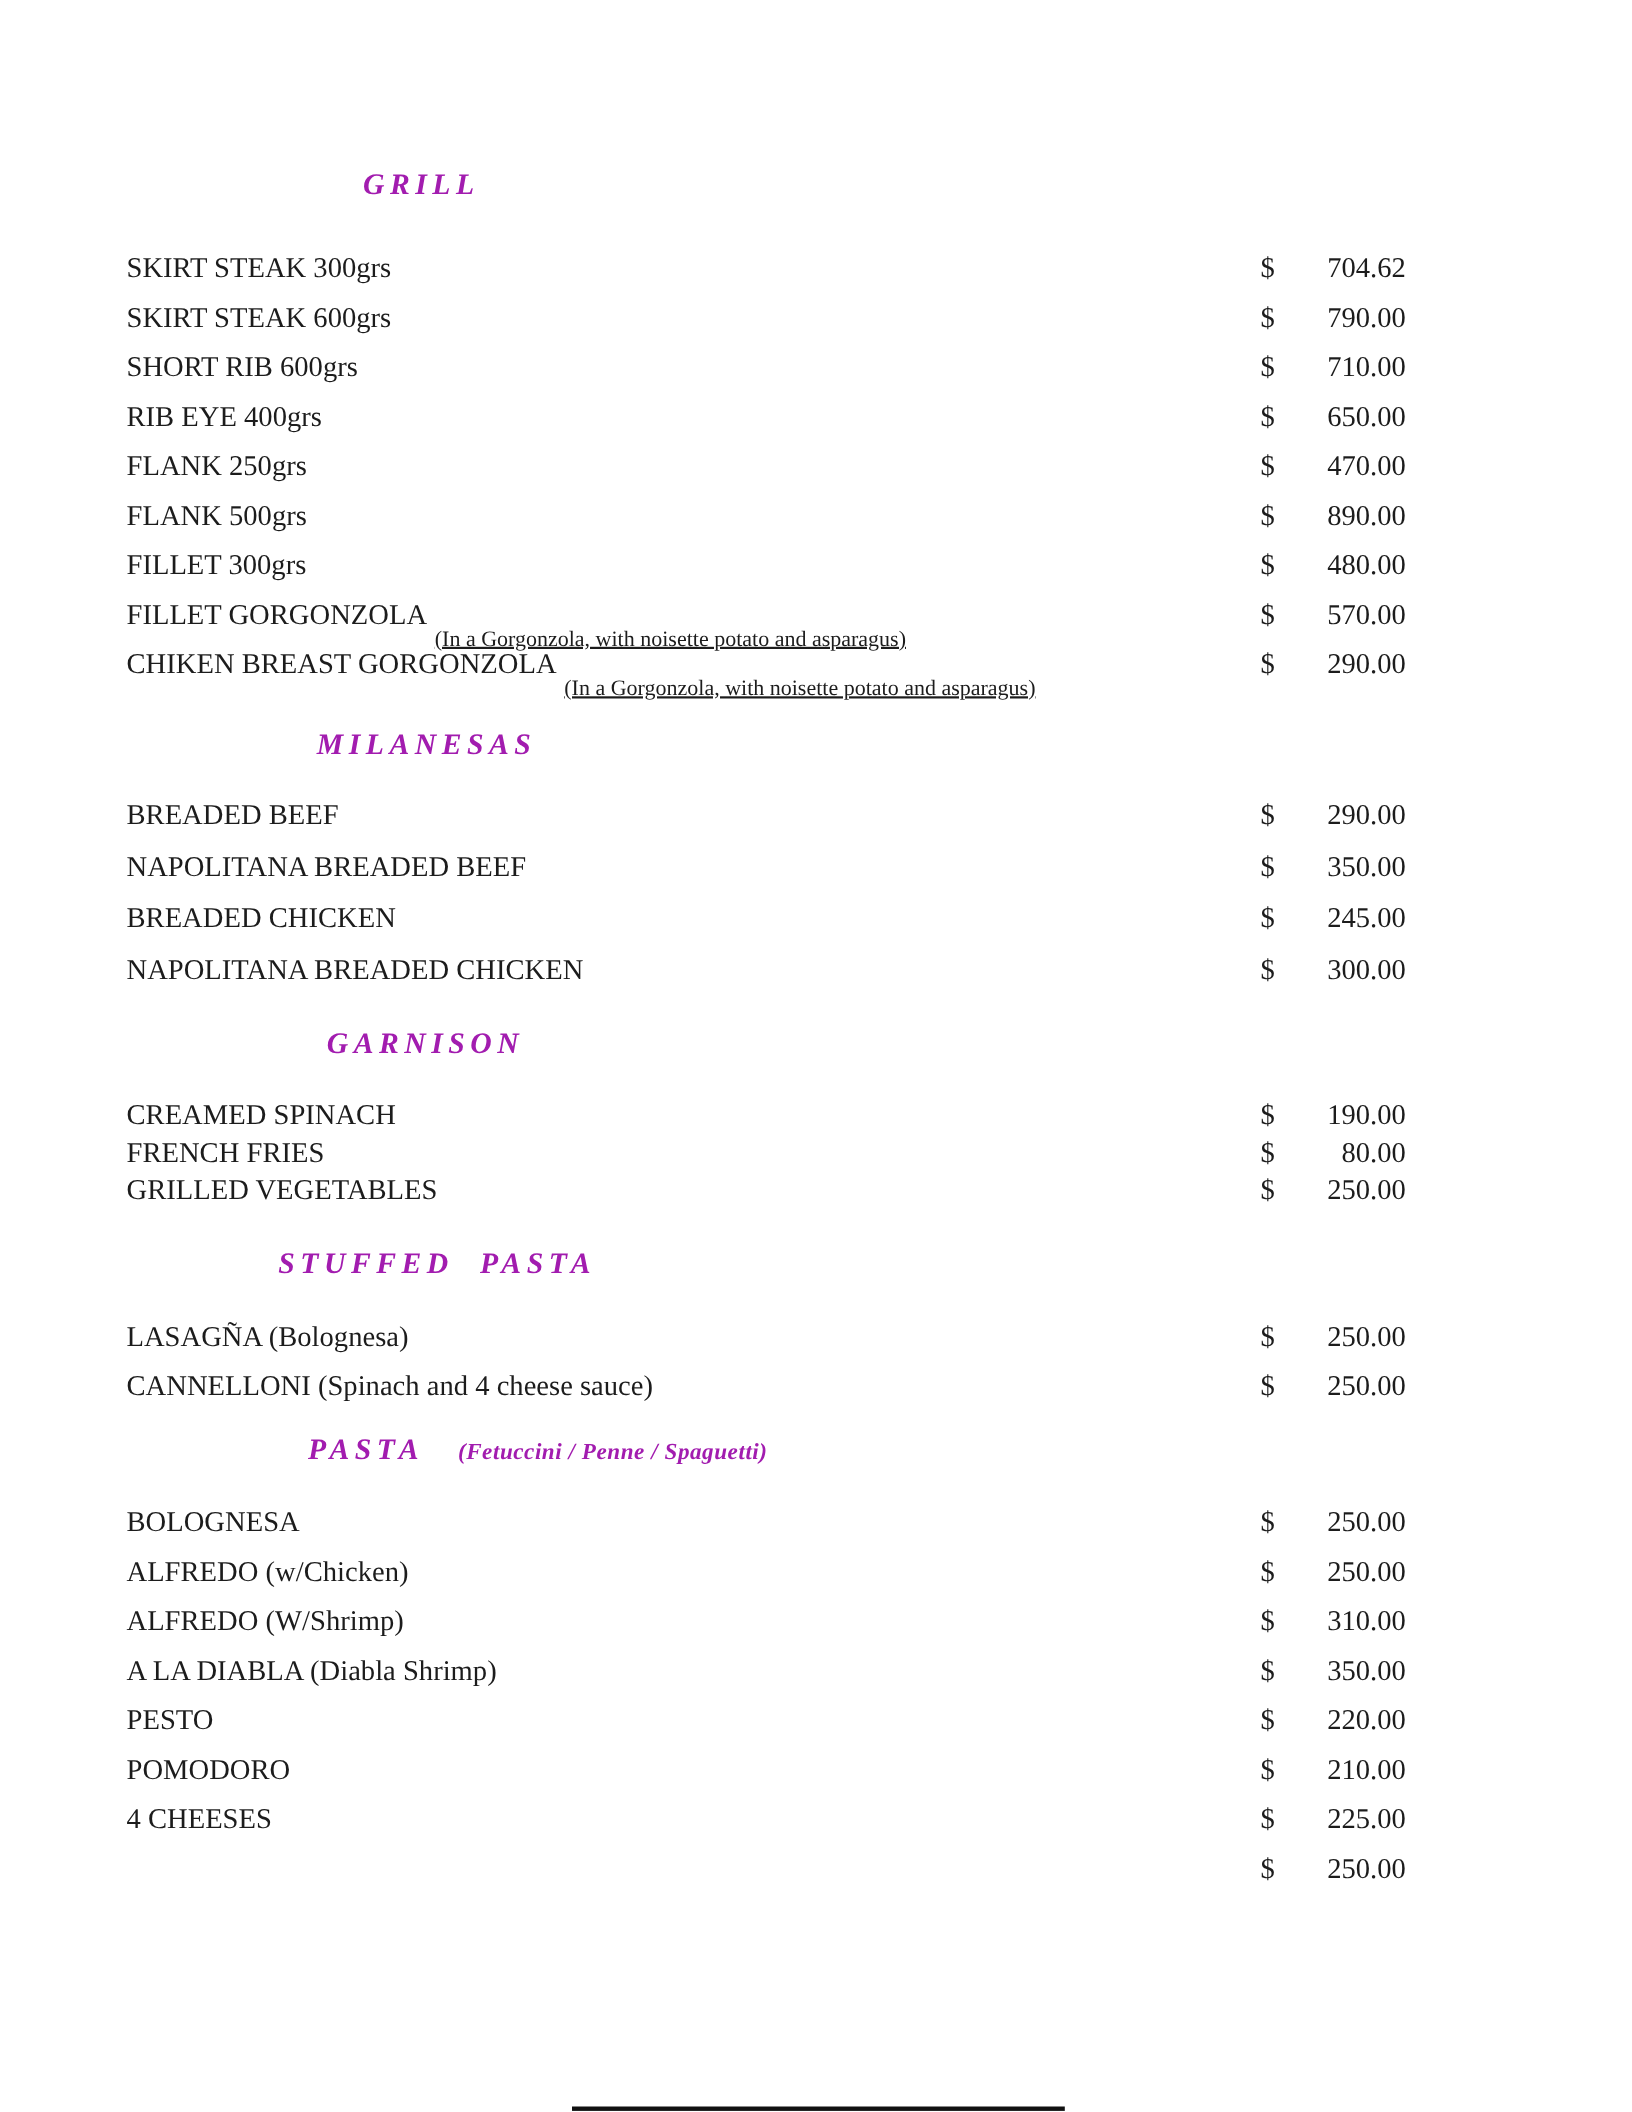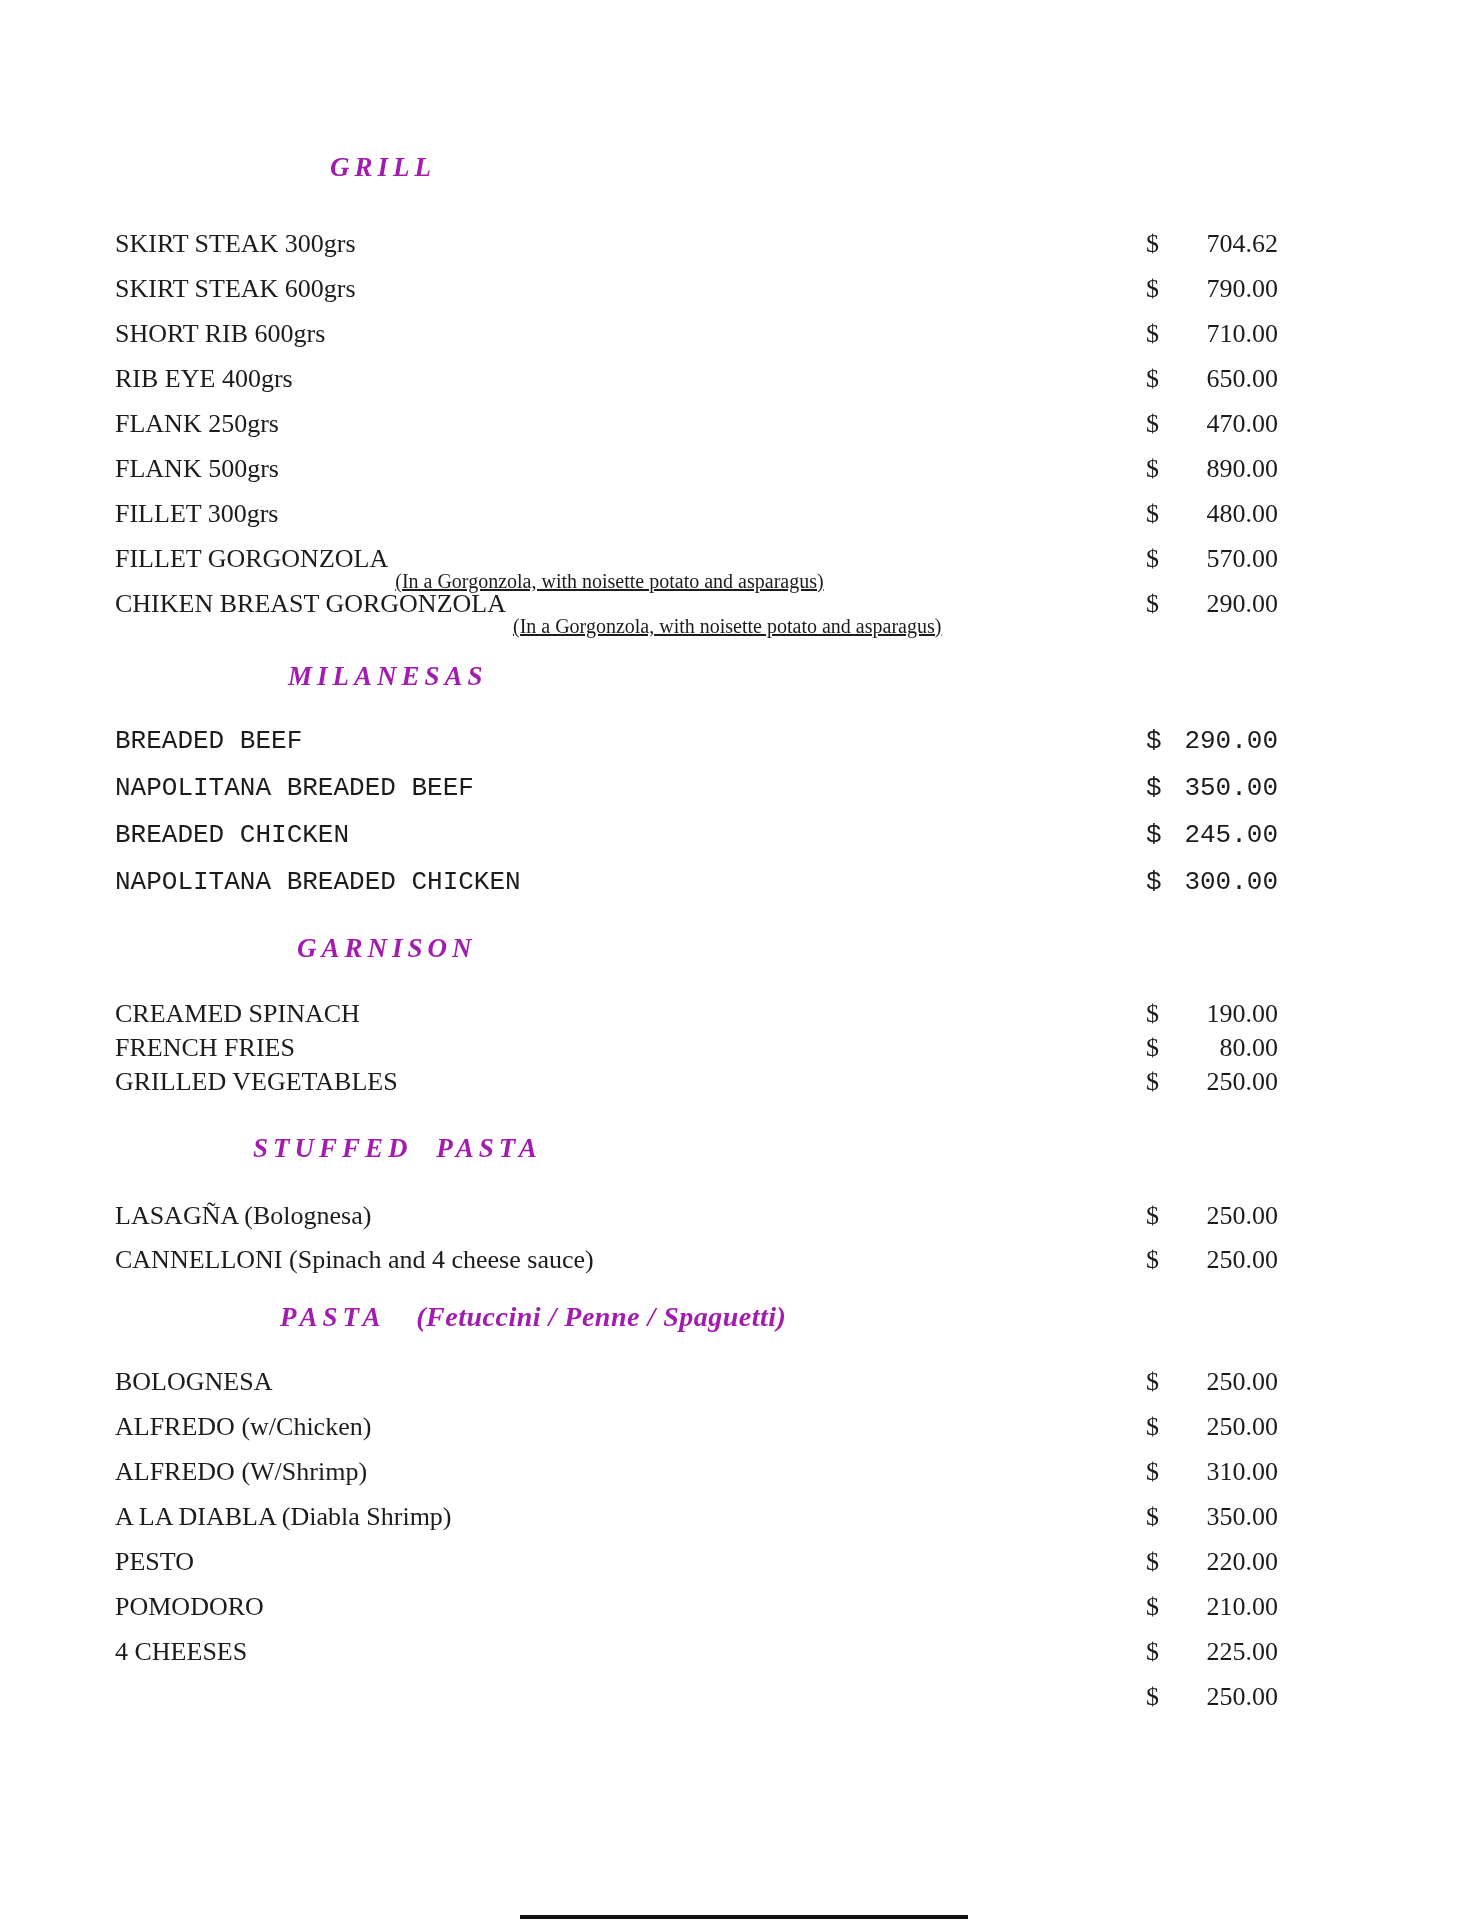--- a/index.html
+++ b/index.html
@@ -22,21 +22,21 @@
     line-height: 34px;
     font-style: italic;
     font-weight: bold;
     color: #a21caf;
   }
   .heading-title {
     letter-spacing: 5px;
     word-spacing: 12px;
   }
   .heading-subtitle {
-    font-size: 28px;
+    font-size: 21px;
     letter-spacing: 0.5px;
     margin-left: 24px;
   }
   .rows {
     margin-left: 115px;
     margin-right: 206px;
   }
   .menu-row {
     display: flex;
     align-items: flex-end;
@@ -58,21 +58,21 @@
     text-align: right;
   }
 
   
   #sections-root > section:nth-of-type(1) h2 { margin-top: 150px; margin-left: 330px; }
   #sections-root > section:nth-of-type(1) .rows { margin-top: 30px; }
   #sections-root > section:nth-of-type(1) .menu-row { height: 45px; }
 
   
   #sections-root > section:nth-of-type(2) h2 { margin-top: 40px; margin-left: 288px; }
-  #sections-root > section:nth-of-type(2) .rows { margin-top: 16px; font-family: Liberation Mono, monospace; }
+  #sections-root > section:nth-of-type(2) .rows { margin-top: 16px; }
   #sections-root > section:nth-of-type(2) .menu-row { height: 47px; }
 
   
   #sections-root > section:nth-of-type(3) h2 { margin-top: 34px; margin-left: 297px; }
   #sections-root > section:nth-of-type(3) .rows { margin-top: 30px; }
   #sections-root > section:nth-of-type(3) .menu-row { height: 34px; }
 
   
   #sections-root > section:nth-of-type(4) h2 { margin-top: 34px; margin-left: 253px; }
   #sections-root > section:nth-of-type(4) .rows { margin-top: 22px; }

